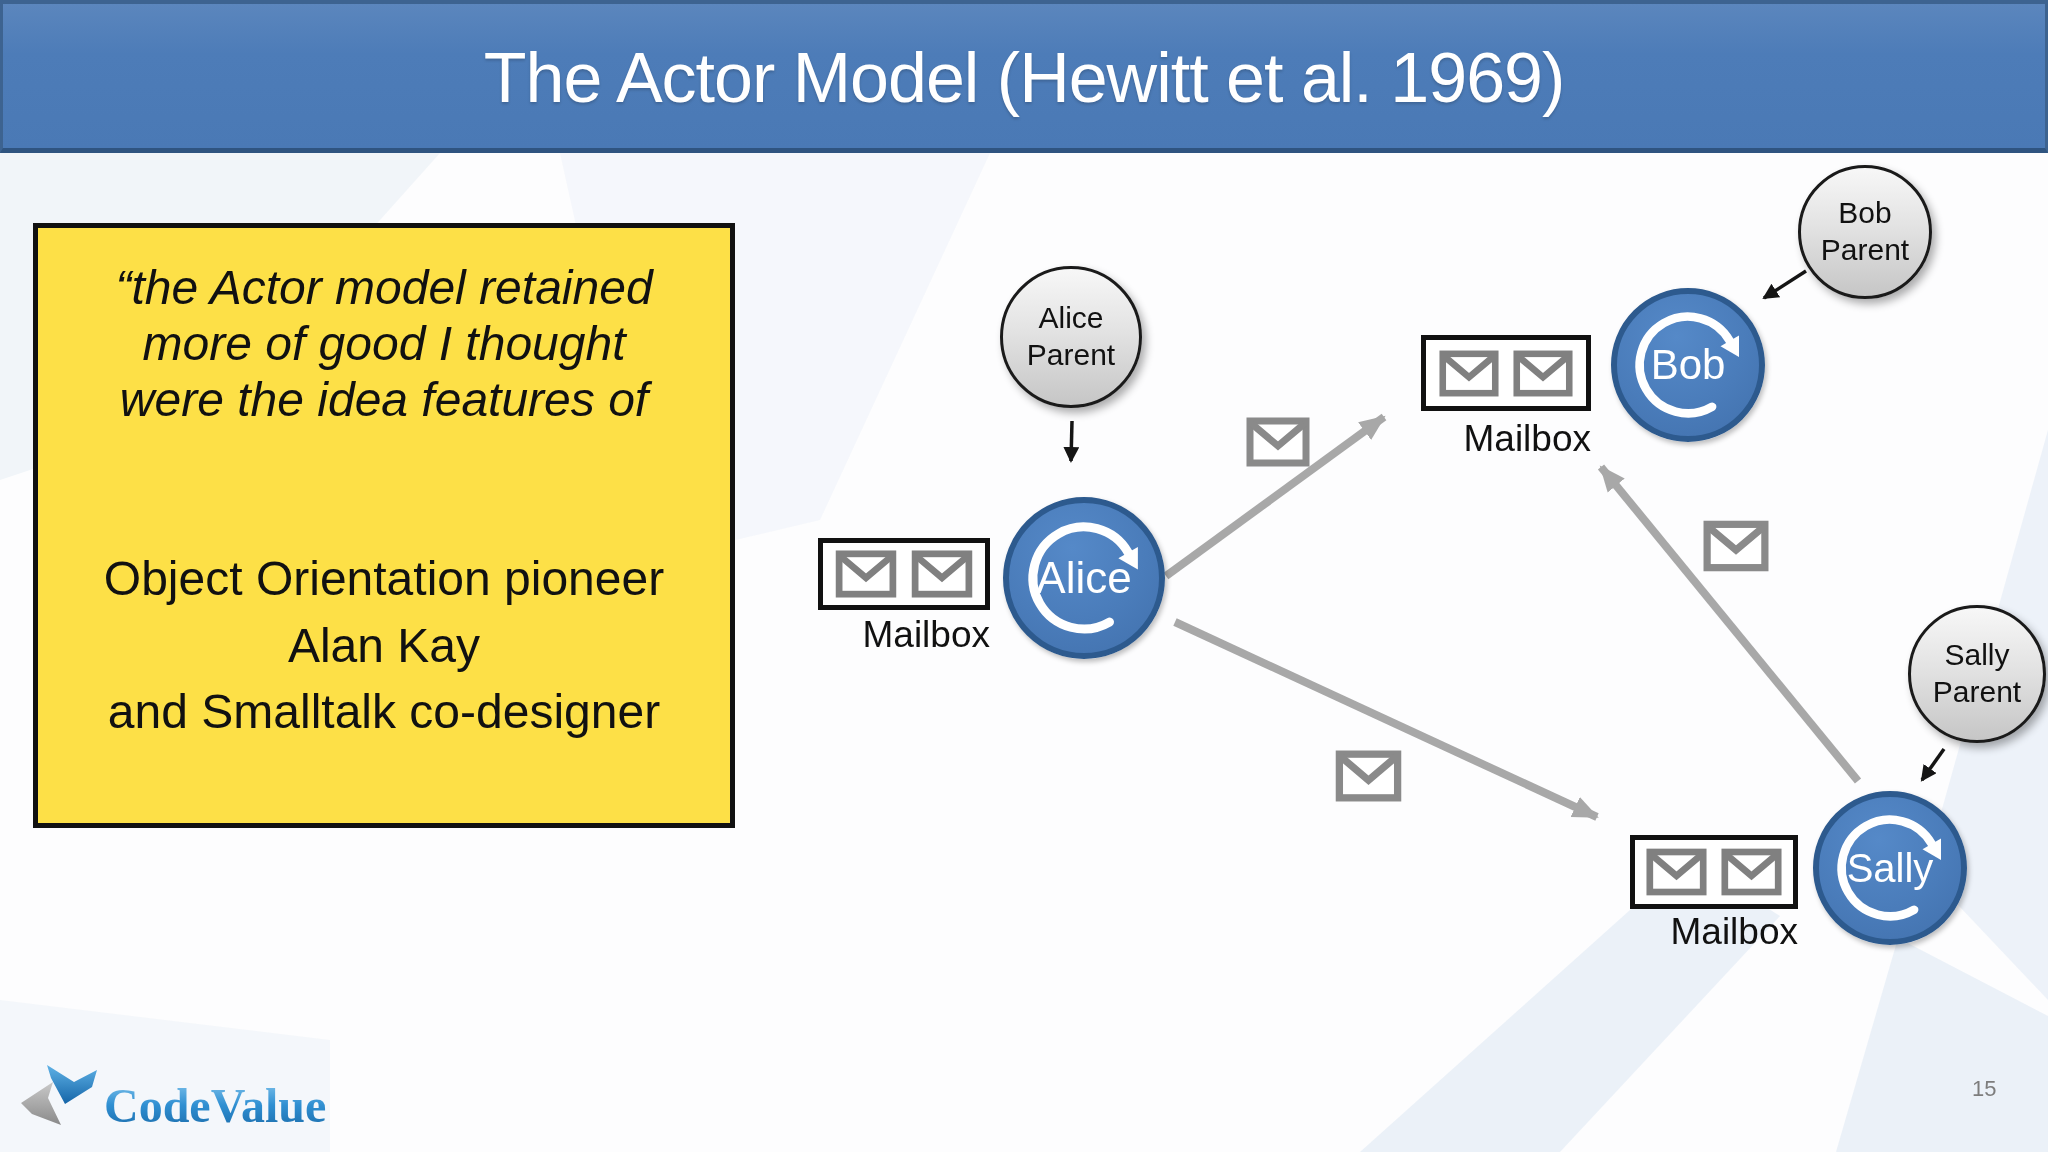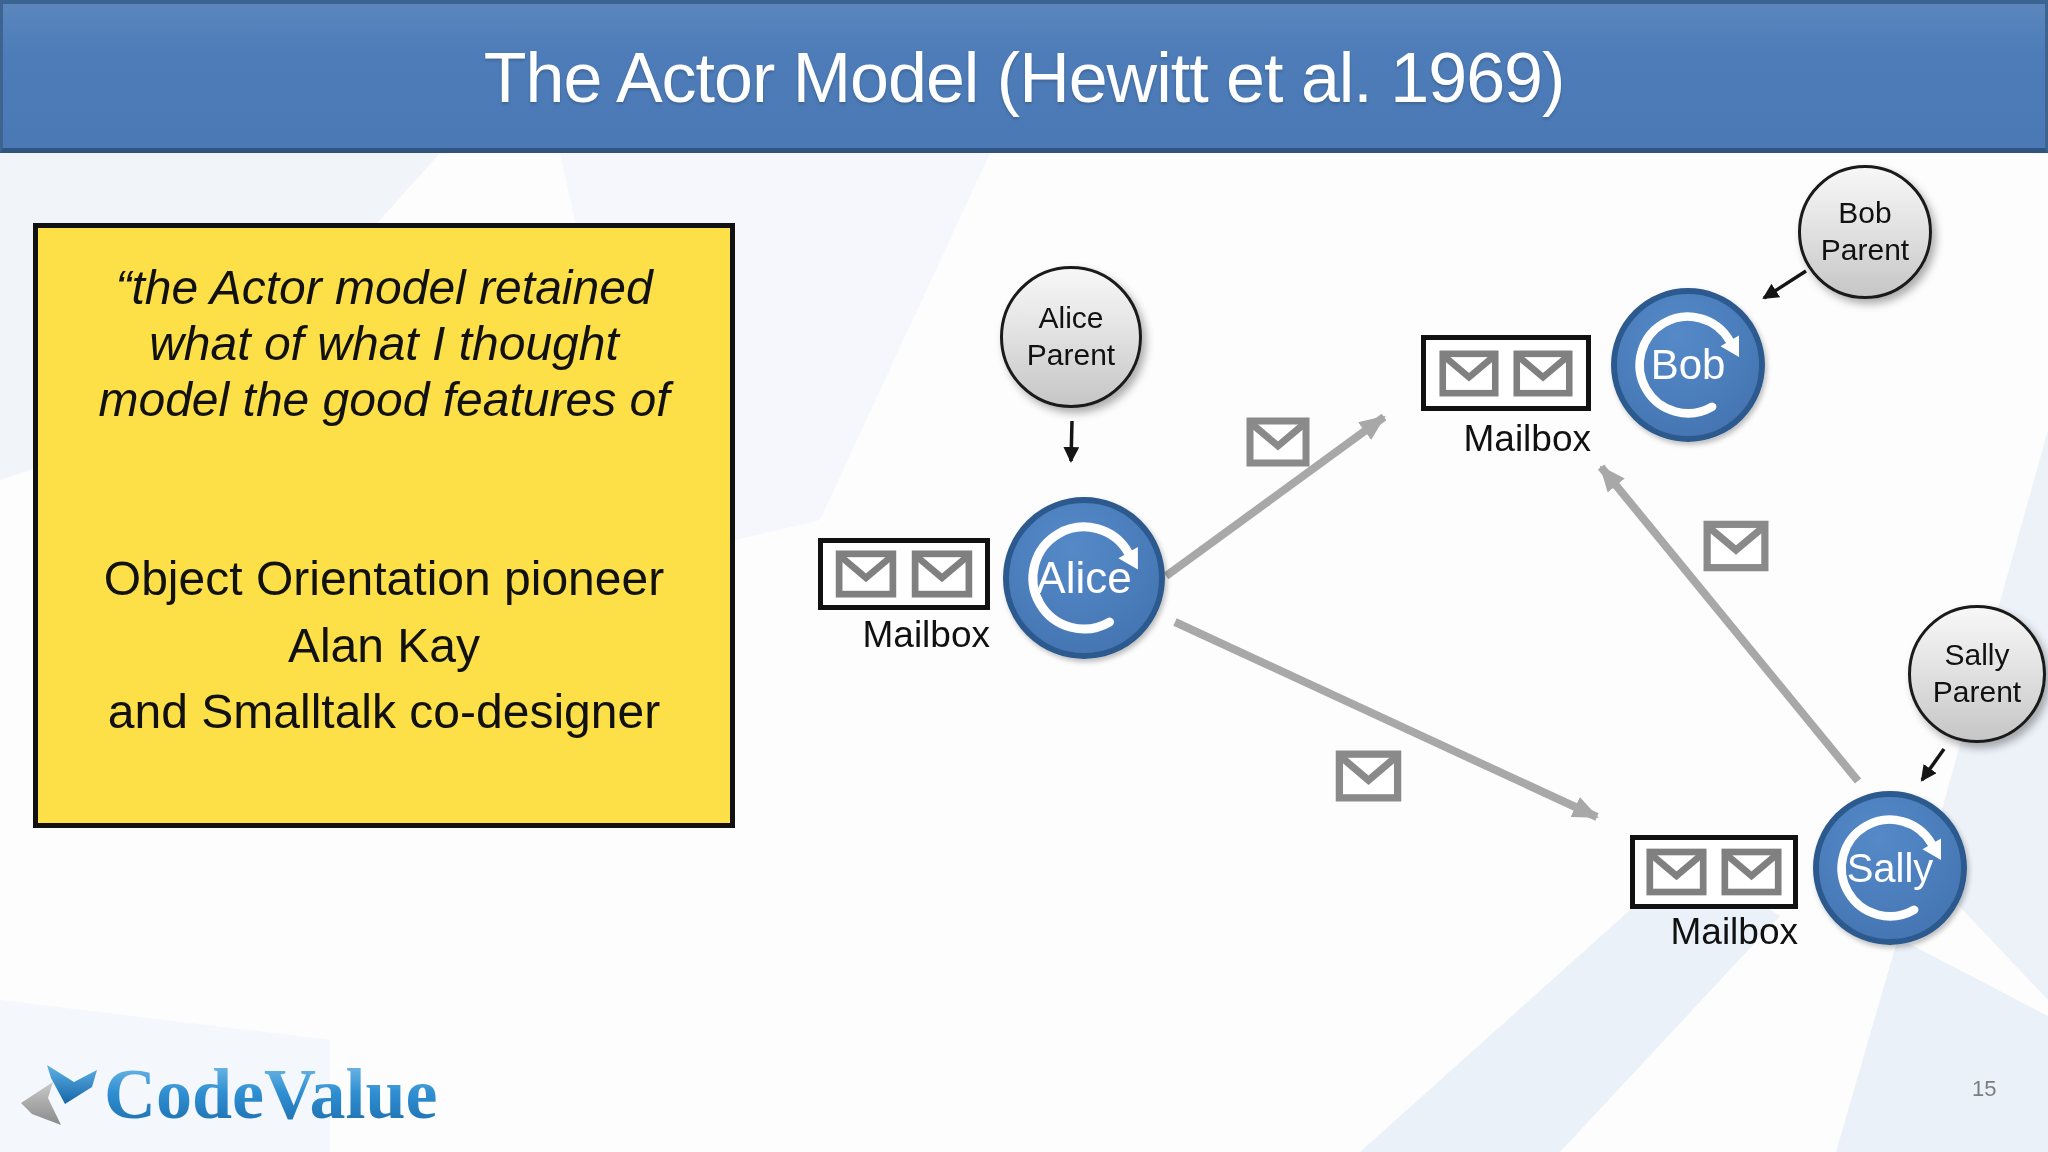--- a/index.html
+++ b/index.html
@@ -70,21 +70,21 @@
   #mailbox-label-alice{left:818px;top:614px;width:172px;}
   #mailbox-label-bob{left:1421px;top:418px;width:170px;}
   #mailbox-label-sally{left:1630px;top:911px;width:168px;}
   .flying-env{position:absolute;z-index:2;}
   #env-alice-bob{left:1246px;top:417px;}
   #env-sally-bob{left:1703px;top:520px;}
   #env-alice-sally{left:1335px;top:750px;}
   
   #logo{position:absolute;left:18px;top:1052px;display:flex;align-items:flex-end;z-index:3;}
   #logo-text{
-    font-family:"Liberation Serif",serif;font-weight:bold;font-size:72px;line-height:1;
+    font-family:"Liberation Serif",serif;font-weight:bold;font-size:48px;line-height:1;
     margin-left:-14px;margin-bottom:4px;
     background:linear-gradient(180deg,#7cc0ea 0%,#2f8fd2 48%,#1b6cab 100%);
     -webkit-background-clip:text;background-clip:text;color:transparent;
   }
   #page-number{
     position:absolute;left:1972px;top:1076px;width:60px;z-index:3;
     color:#7d7d7d;font-size:22px;
   }
 </style>
 </head>
@@ -101,22 +101,22 @@
     <polygon points="0,1000 330,1040 330,1152 0,1152" fill="#eef3f9" opacity="0.6"></polygon>
   </svg>
 
   <div id="header">
     <div id="title">The Actor Model (Hewitt et al. 1969)</div>
   </div>
 
   <div id="quote-box">
     <div id="quote-text">
       <span>“the Actor model retained</span>
-      <span>what of what I thought</span>
-      <span>model the good features of</span>
+      <span>more of good I thought</span>
+      <span>were the idea features of</span>
     </div>
     <div id="quote-author">
       <span>Object Orientation pioneer</span>
       <span>Alan Kay</span>
       <span>and Smalltalk co-designer</span>
     </div>
   </div>
 
   <svg id="arrows" width="2048" height="1152" viewBox="0 0 2048 1152">
     <defs>

